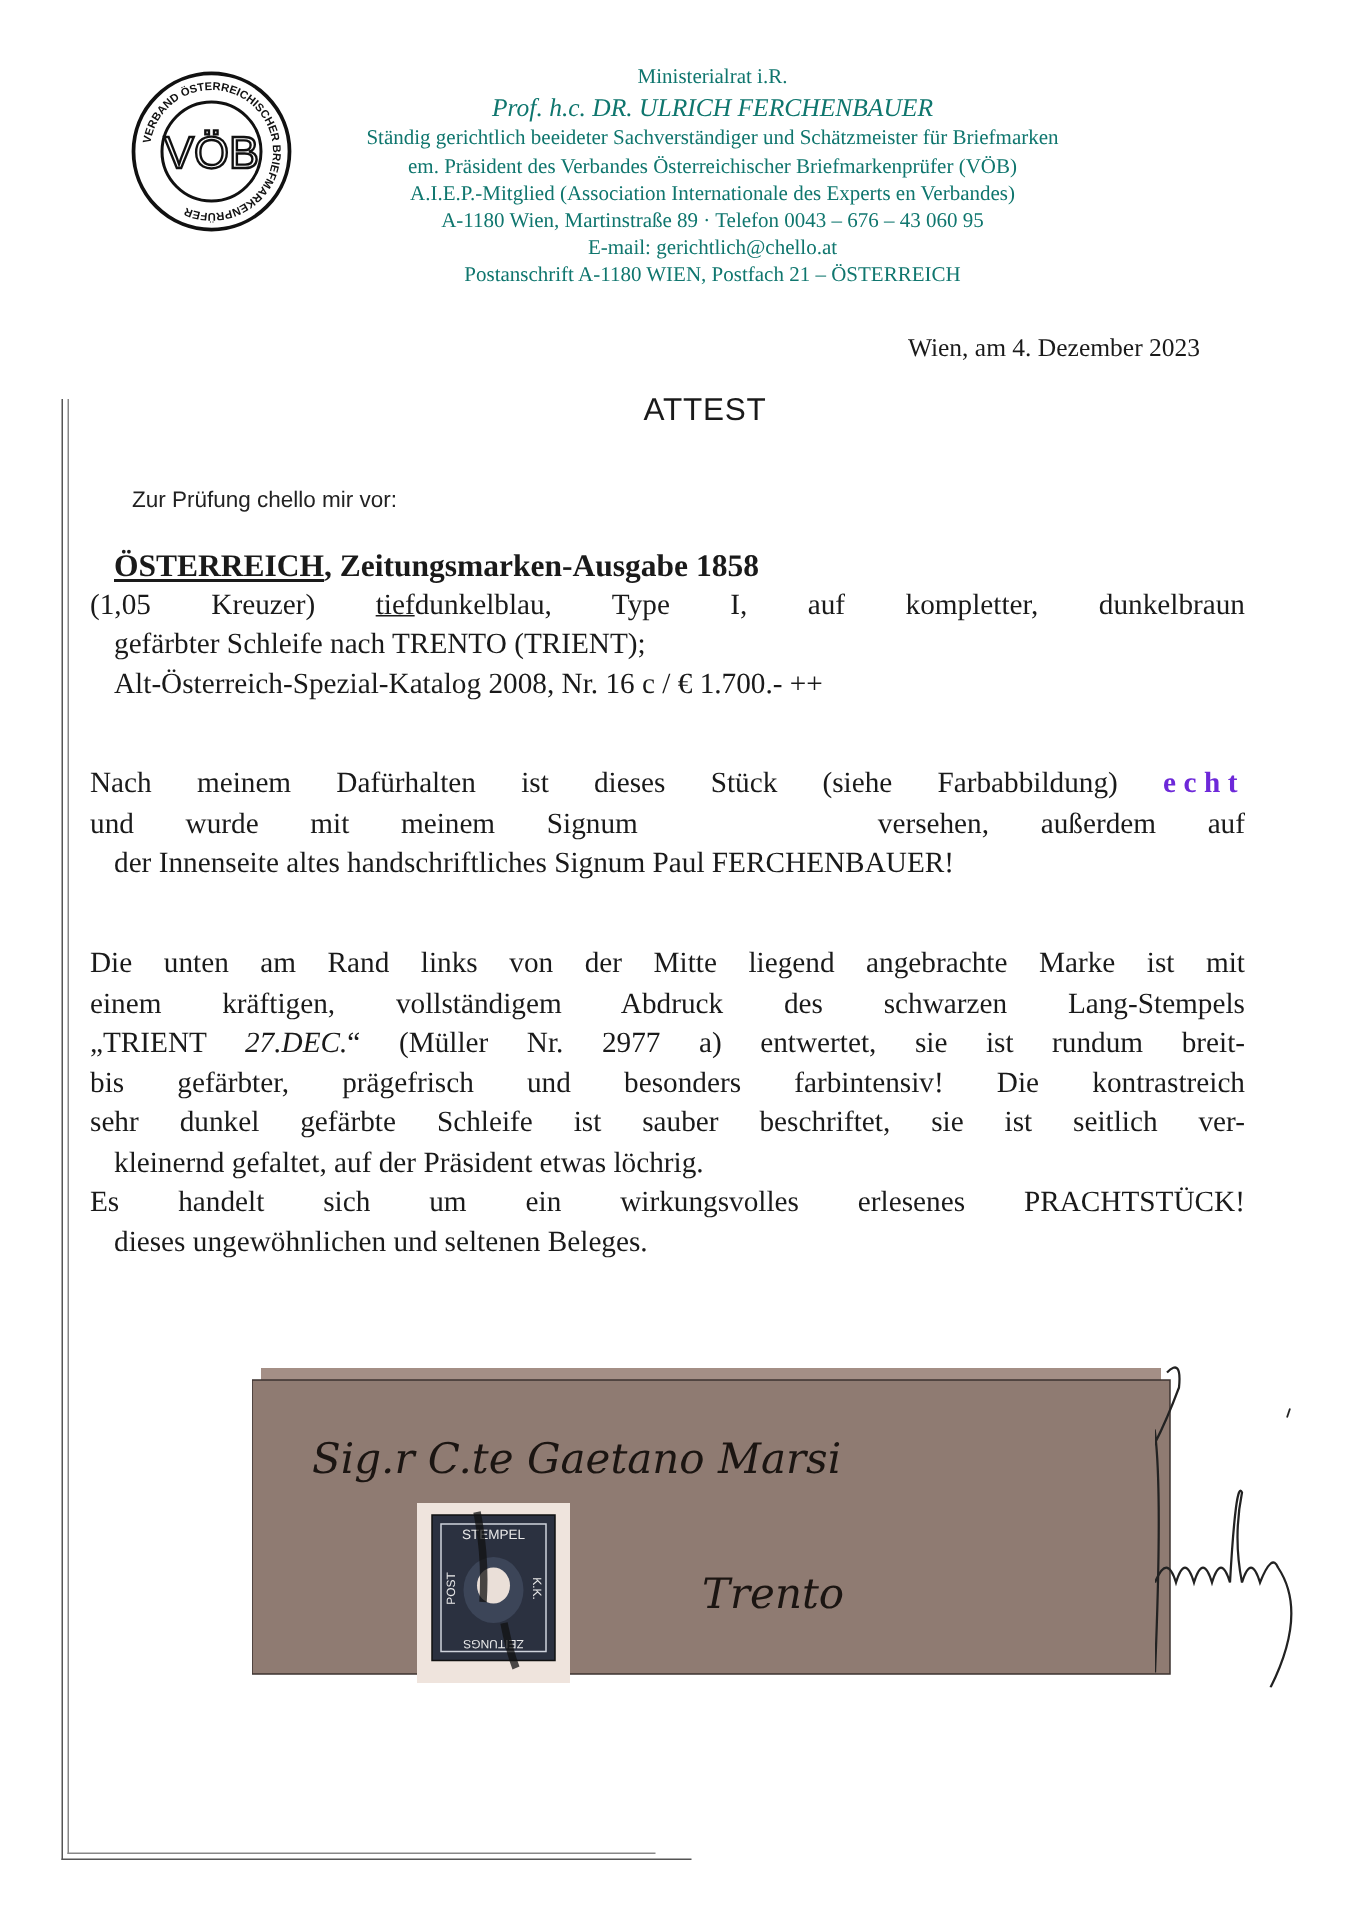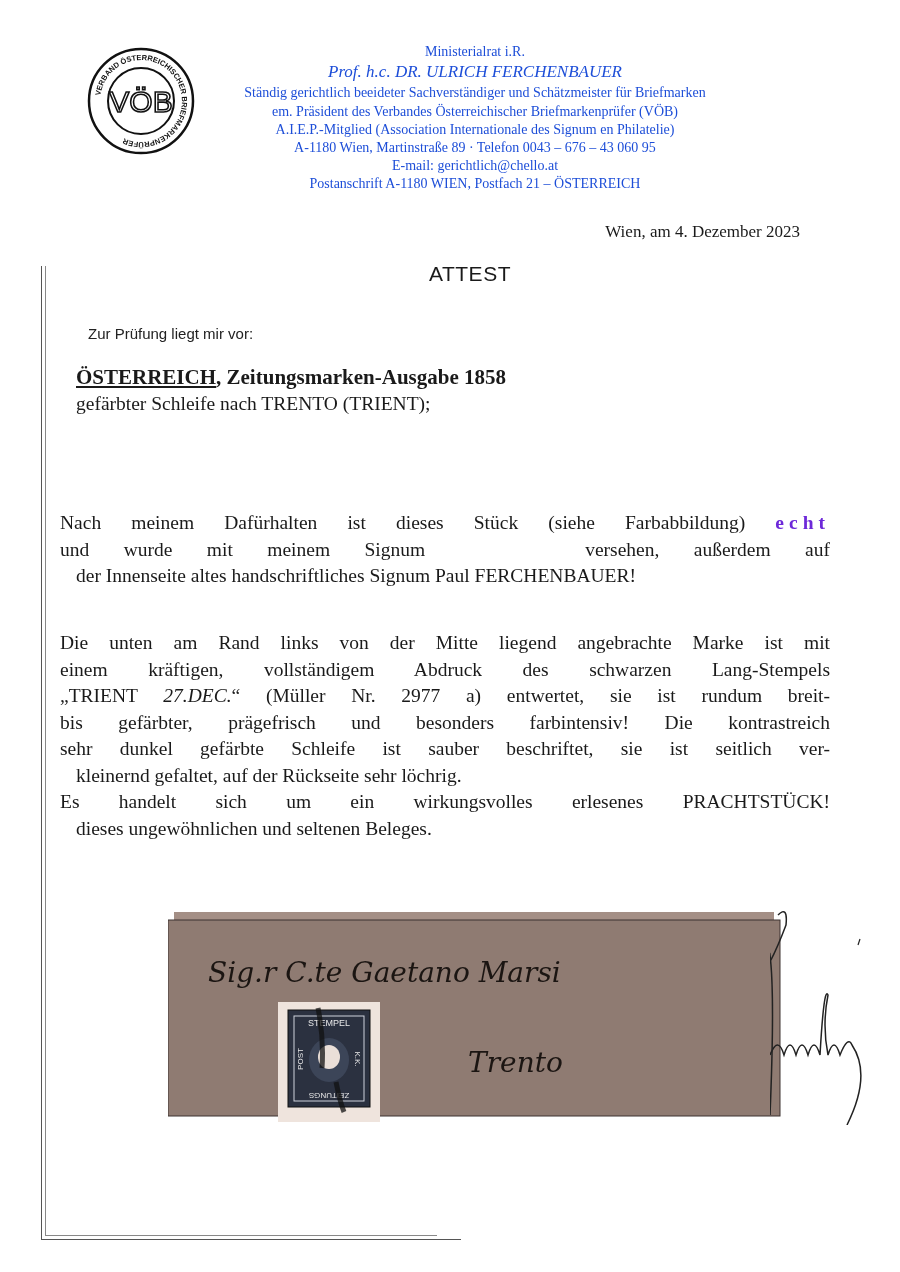--- a/index.html
+++ b/index.html
@@ -1,19 +1,19 @@
 <!DOCTYPE html>
 <html><head>
 <meta charset="utf-8">
 <style>
   html, body { margin: 0; padding: 0; background: #ffffff; }
   body { width: 900px; height: 1272px; position: relative; overflow: hidden; font-family: "Liberation Serif", serif; color: #1a1a1a; }
   .abs { position: absolute; }
   .logo { left: 86px; top: 46px; width: 110px; height: 110px; }
-  .hdr { left: 210px; width: 530px; text-align: center; font-family: "Liberation Serif", serif; color: #1d4ed8; }
+  .hdr { left: 210px; width: 530px; text-align: center; font-family: "Liberation Serif", serif; color: #0f766e; }
   .hdr-small { font-size: 14px; }
   .hdr-big { font-size: 17px; font-style: italic; }
   .date { right: 100px; top: 222px; font-size: 17px; }
   .title { left: 0; width: 940px; top: 262px; text-align: center; font-family: "Liberation Sans", sans-serif; font-size: 21px; letter-spacing: 0.5px; }
   .frame-left-a { left: 41px; top: 266px; width: 1px; height: 974px; background: #555; }
   .frame-left-b { left: 45px; top: 266px; width: 1px; height: 970px; background: #888; }
   .frame-bot-a { left: 41px; top: 1239px; width: 420px; height: 1px; background: #555; }
   .frame-bot-b { left: 45px; top: 1235px; width: 392px; height: 1px; background: #888; }
   .intro { left: 88px; top: 325px; font-family: "Liberation Sans", sans-serif; font-size: 15px; color: #222; }
   .body { left: 60px; width: 770px; font-size: 19.5px; line-height: 26.5px; text-align: justify; }
@@ -39,53 +39,55 @@
   <text font-family="Liberation Sans, sans-serif" font-size="7.5" font-weight="bold" fill="#111">
     <textPath href="#ring" startOffset="2%">VERBAND ÖSTERREICHISCHER BRIEFMARKENPRÜFER</textPath>
   </text>
   <text x="55" y="66" text-anchor="middle" font-family="Liberation Sans, sans-serif" font-size="30" fill="#fff" stroke="#111" stroke-width="1.6">VÖB</text>
 </svg>
 
 <div class="abs hdr hdr-small" style="top:44px">Ministerialrat i.R.</div>
 <div class="abs hdr hdr-big" style="top:62px">Prof. h.c. DR. ULRICH FERCHENBAUER</div>
 <div class="abs hdr hdr-small" style="top:85px">Ständig gerichtlich beeideter Sachverständiger und Schätzmeister für Briefmarken</div>
 <div class="abs hdr hdr-small" style="top:104px">em. Präsident des Verbandes Österreichischer Briefmarkenprüfer (VÖB)</div>
-<div class="abs hdr hdr-small" style="top:122px">A.I.E.P.-Mitglied (Association Internationale des Signum en Philatelie)</div>
+<div class="abs hdr hdr-small" style="top:122px">A.I.E.P.-Mitglied (Association Internationale des Experts en Verbandes)</div>
 <div class="abs hdr hdr-small" style="top:140px">A-1180 Wien, Martinstraße 89 · Telefon 0043 – 676 – 43 060 95</div>
 <div class="abs hdr hdr-small" style="top:158px">E-mail: gerichtlich@chello.at</div>
 <div class="abs hdr hdr-small" style="top:176px">Postanschrift A-1180 WIEN, Postfach 21 – ÖSTERREICH</div>
 
 <div class="abs date">Wien, am 4. Dezember 2023</div>
 <div class="abs title">ATTEST</div>
 
 <div class="abs frame-left-a"></div>
 <div class="abs frame-left-b"></div>
 <div class="abs frame-bot-a"></div>
 <div class="abs frame-bot-b"></div>
 
-<div class="abs intro">Zur Prüfung liegt mir vor:</div>
+<div class="abs intro">Zur Prüfung chello mir vor:</div>
 
 <div class="abs body" style="top:364px">
   <span class="line last bold"><span class="u">ÖSTERREICH</span><span>, Zeitungsmarken-Ausgabe  1858</span></span>
+  <span class="line"><span>(1,05  Kreuzer)  </span><span class="u">tief</span><span>dunkelblau,  Type  I,  auf  kompletter,  dunkelbraun</span></span>
   <span class="line last">gefärbter Schleife nach TRENTO  (TRIENT);</span>
+  <span class="line last">Alt-Österreich-Spezial-Katalog 2008, Nr. 16 c /  € 1.700.- ++</span>
 </div>
 
 <div class="abs body" style="top:510px">
   <span class="line"><span>Nach meinem Dafürhalten ist dieses Stück (siehe Farbabbildung) </span><span class="red">echt</span></span>
   <span class="line"><span>und wurde mit meinem Signum</span><span class="gap"></span><span>versehen, außerdem auf</span></span>
   <span class="line last">der Innenseite altes handschriftliches Signum Paul FERCHENBAUER!</span>
 </div>
 
 <div class="abs body" style="top:630px">
   <span class="line">Die unten am Rand links von der Mitte liegend angebrachte Marke ist mit</span>
   <span class="line">einem kräftigen, vollständigem Abdruck des schwarzen Lang-Stempels</span>
   <span class="line"><span>„TRIENT  </span><span class="it">27.DEC.</span><span>“ (Müller Nr. 2977 a) entwertet, sie ist rundum breit-</span></span>
   <span class="line">bis gefärbter, prägefrisch und besonders farbintensiv! Die kontrastreich</span>
   <span class="line">sehr dunkel gefärbte Schleife ist sauber beschriftet, sie ist seitlich ver-</span>
-  <span class="line last">kleinernd gefaltet, auf der Rückseite sehr löchrig.</span>
+  <span class="line last">kleinernd gefaltet, auf der Präsident etwas löchrig.</span>
   <span class="line">Es handelt sich um ein wirkungsvolles erlesenes PRACHTSTÜCK!</span>
   <span class="line last">dieses ungewöhnlichen und seltenen Beleges.</span>
 </div>
 
 <svg class="abs wrapper" viewBox="0 0 620 210">
   <rect x="6" y="0" width="600" height="8" fill="#a48f86"></rect>
   <rect x="0" y="8" width="612" height="196" fill="#8f7b72" stroke="#3d3330" stroke-width="1"></rect>
   <text x="40" y="70" font-family="DejaVu Serif, serif" font-style="italic" font-size="28" fill="#1b1512">Sig.r C.te Gaetano Marsi</text>
   <text x="300" y="160" font-family="DejaVu Serif, serif" font-style="italic" font-size="28" fill="#1b1512">Trento</text>
   <g>

